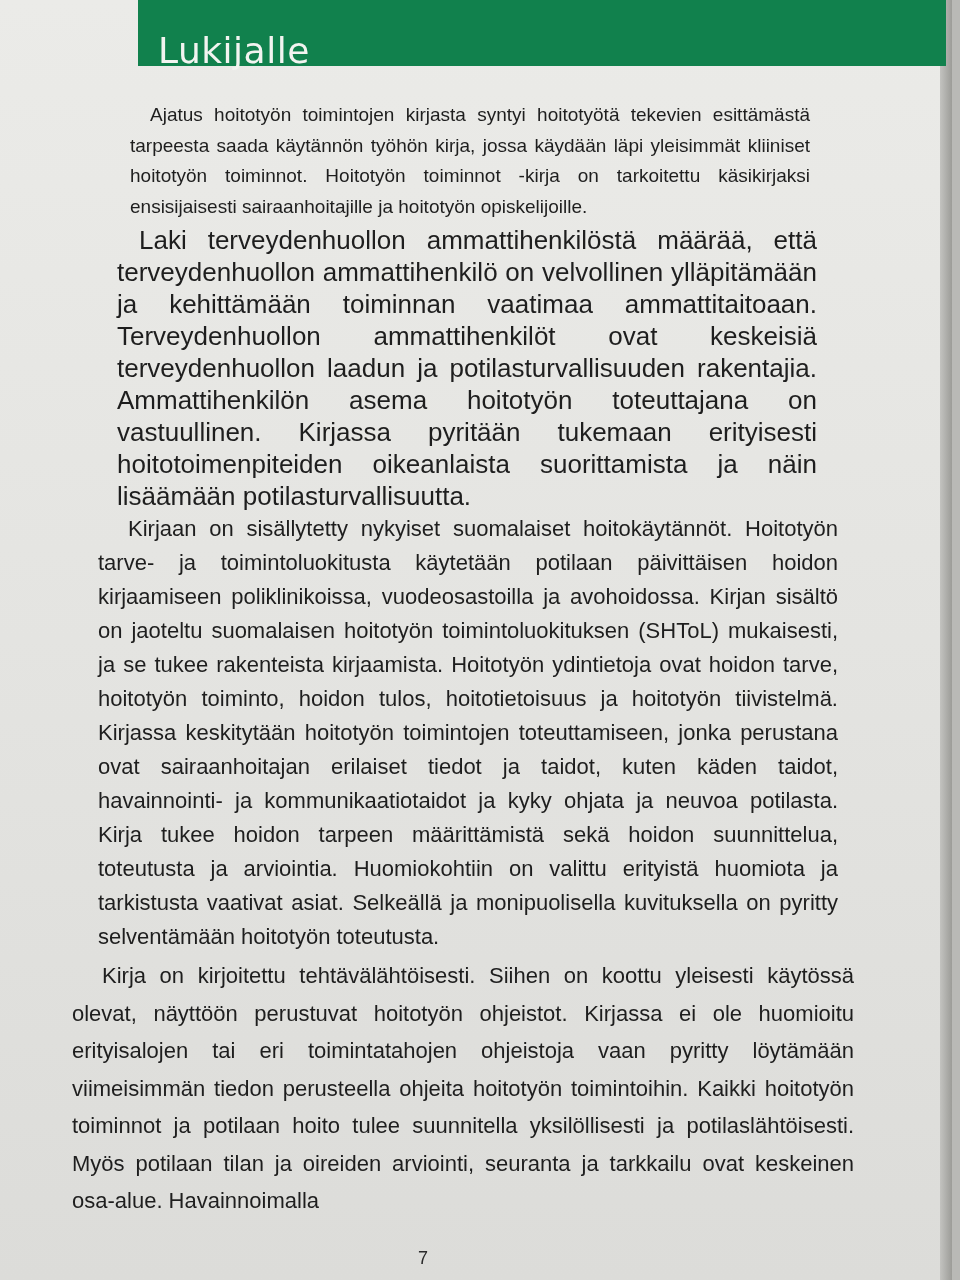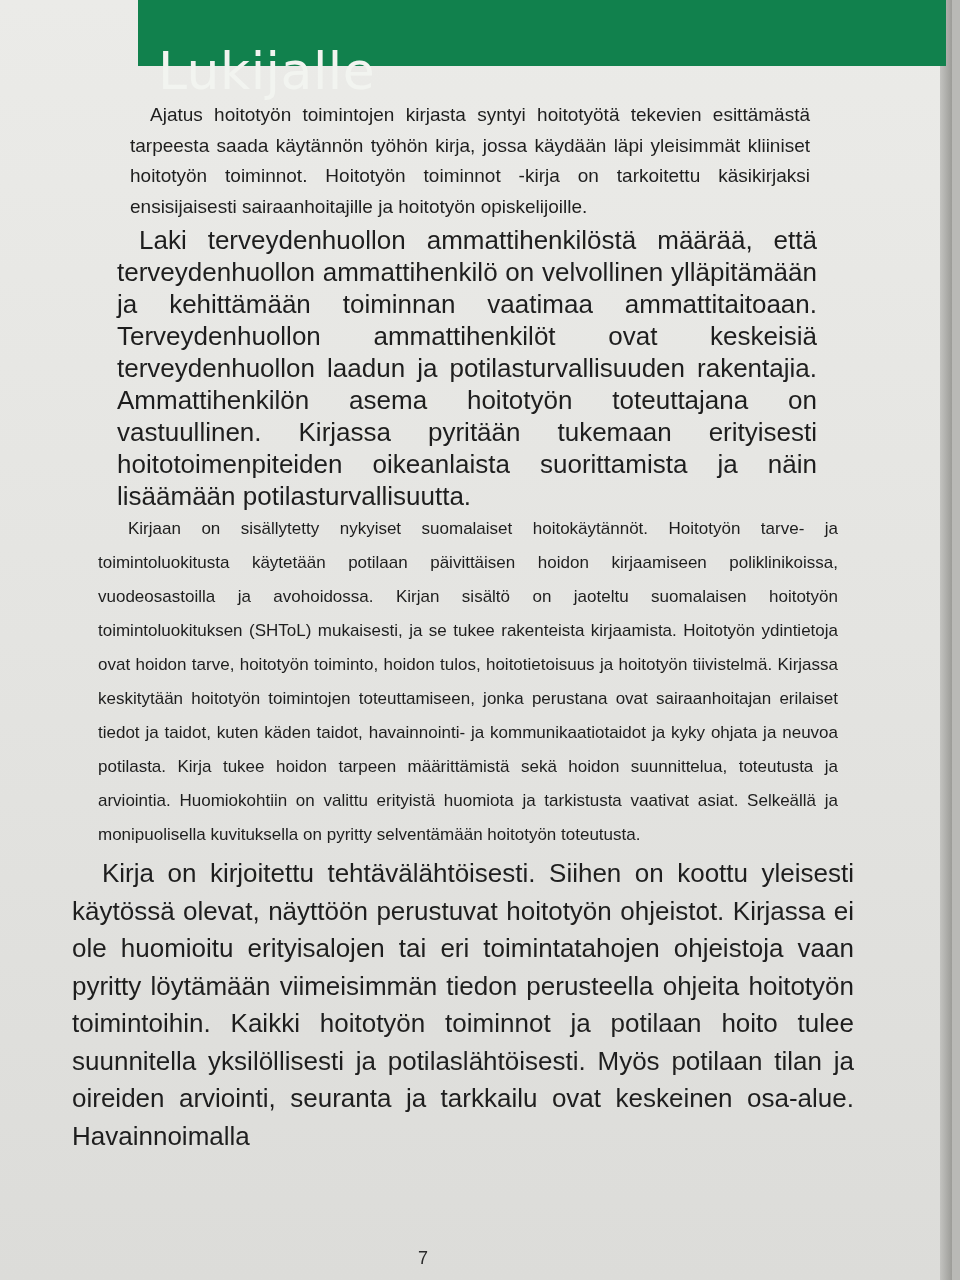--- a/index.html
+++ b/index.html
@@ -16,33 +16,33 @@
   .page-edge {
     position:absolute; right:0; top:0; width:12px; height:1280px;
     background:linear-gradient(90deg,#c3c3c0,#9c9c98);
   }
   .header-band {
     position:absolute; left:138px; top:0; width:808px; height:66px;
     background:#11814d;
   }
   .header-title {
     position:absolute; left:20px; top:6px;
-    color:#f2f4f0; font-size:52px; letter-spacing:0.5px;
+    color:#f2f4f0; font-size:36px; letter-spacing:0.5px;
     font-family:"DejaVu Sans", sans-serif; font-weight:normal;
   }
   .body-text {
     position:absolute; left:90px; top:100px; width:760px;
     color:#1e1e1e;
     font-family:"Liberation Sans", sans-serif;
   }
   .para { margin:0; text-align:justify; }
   .p1 { padding-left:40px; width:680px; font-size:19px; line-height:30.5px; text-indent:20px; }
   .p2 { padding-left:27px; width:700px; font-size:26px; line-height:32px; text-indent:22px; margin-top:2px; }
-  .p3 { padding-left:8px; width:740px; font-size:17px; line-height:34px; text-indent:30px; margin-top:0; }
-  .p4 { padding-left:-10px; margin-left:-18px; width:782px; font-size:26px; line-height:37.5px; text-indent:30px; margin-top:3px; }
+  .p3 { padding-left:8px; width:740px; font-size:22px; line-height:34px; text-indent:30px; margin-top:0; }
+  .p4 { padding-left:-10px; margin-left:-18px; width:782px; font-size:22px; line-height:37.5px; text-indent:30px; margin-top:3px; }
   .page-number {
     position:absolute; left:418px; top:1248px; font-size:18px; color:#2a2a2a;
   }
 </style>
 </head>
 <body>
 
 <div class="page">
   <div class="page-edge"></div>
 

